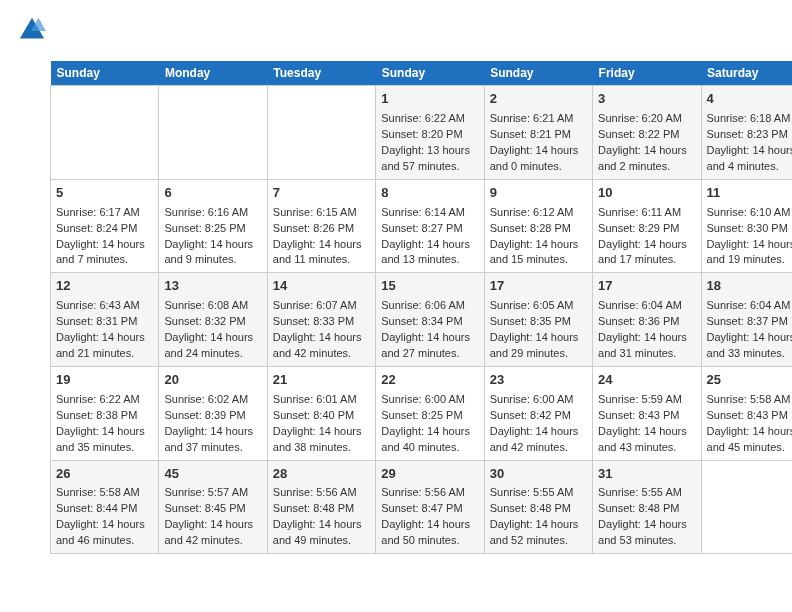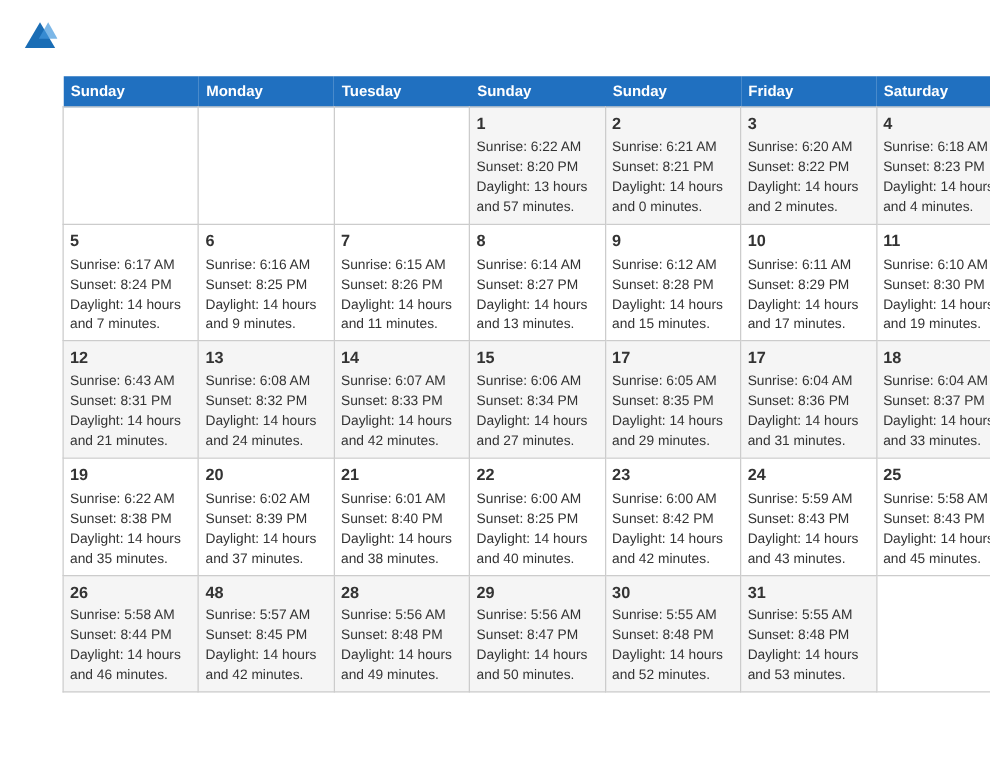--- a/index.html
+++ b/index.html
@@ -299,21 +299,21 @@
       </tr>
       <tr>
         <td>
           <span class="day-num">26</span>
           <div>Sunrise: 5:58 AM</div>
           <div>Sunset: 8:44 PM</div>
           <div>Daylight: 14 hours</div>
           <div>and 46 minutes.</div>
         </td>
         <td>
-          <span class="day-num">48</span>
+          <span class="day-num">45</span>
           <div>Sunrise: 5:57 AM</div>
           <div>Sunset: 8:45 PM</div>
           <div>Daylight: 14 hours</div>
           <div>and 42 minutes.</div>
         </td>
         <td>
           <span class="day-num">28</span>
           <div>Sunrise: 5:56 AM</div>
           <div>Sunset: 8:48 PM</div>
           <div>Daylight: 14 hours</div>

